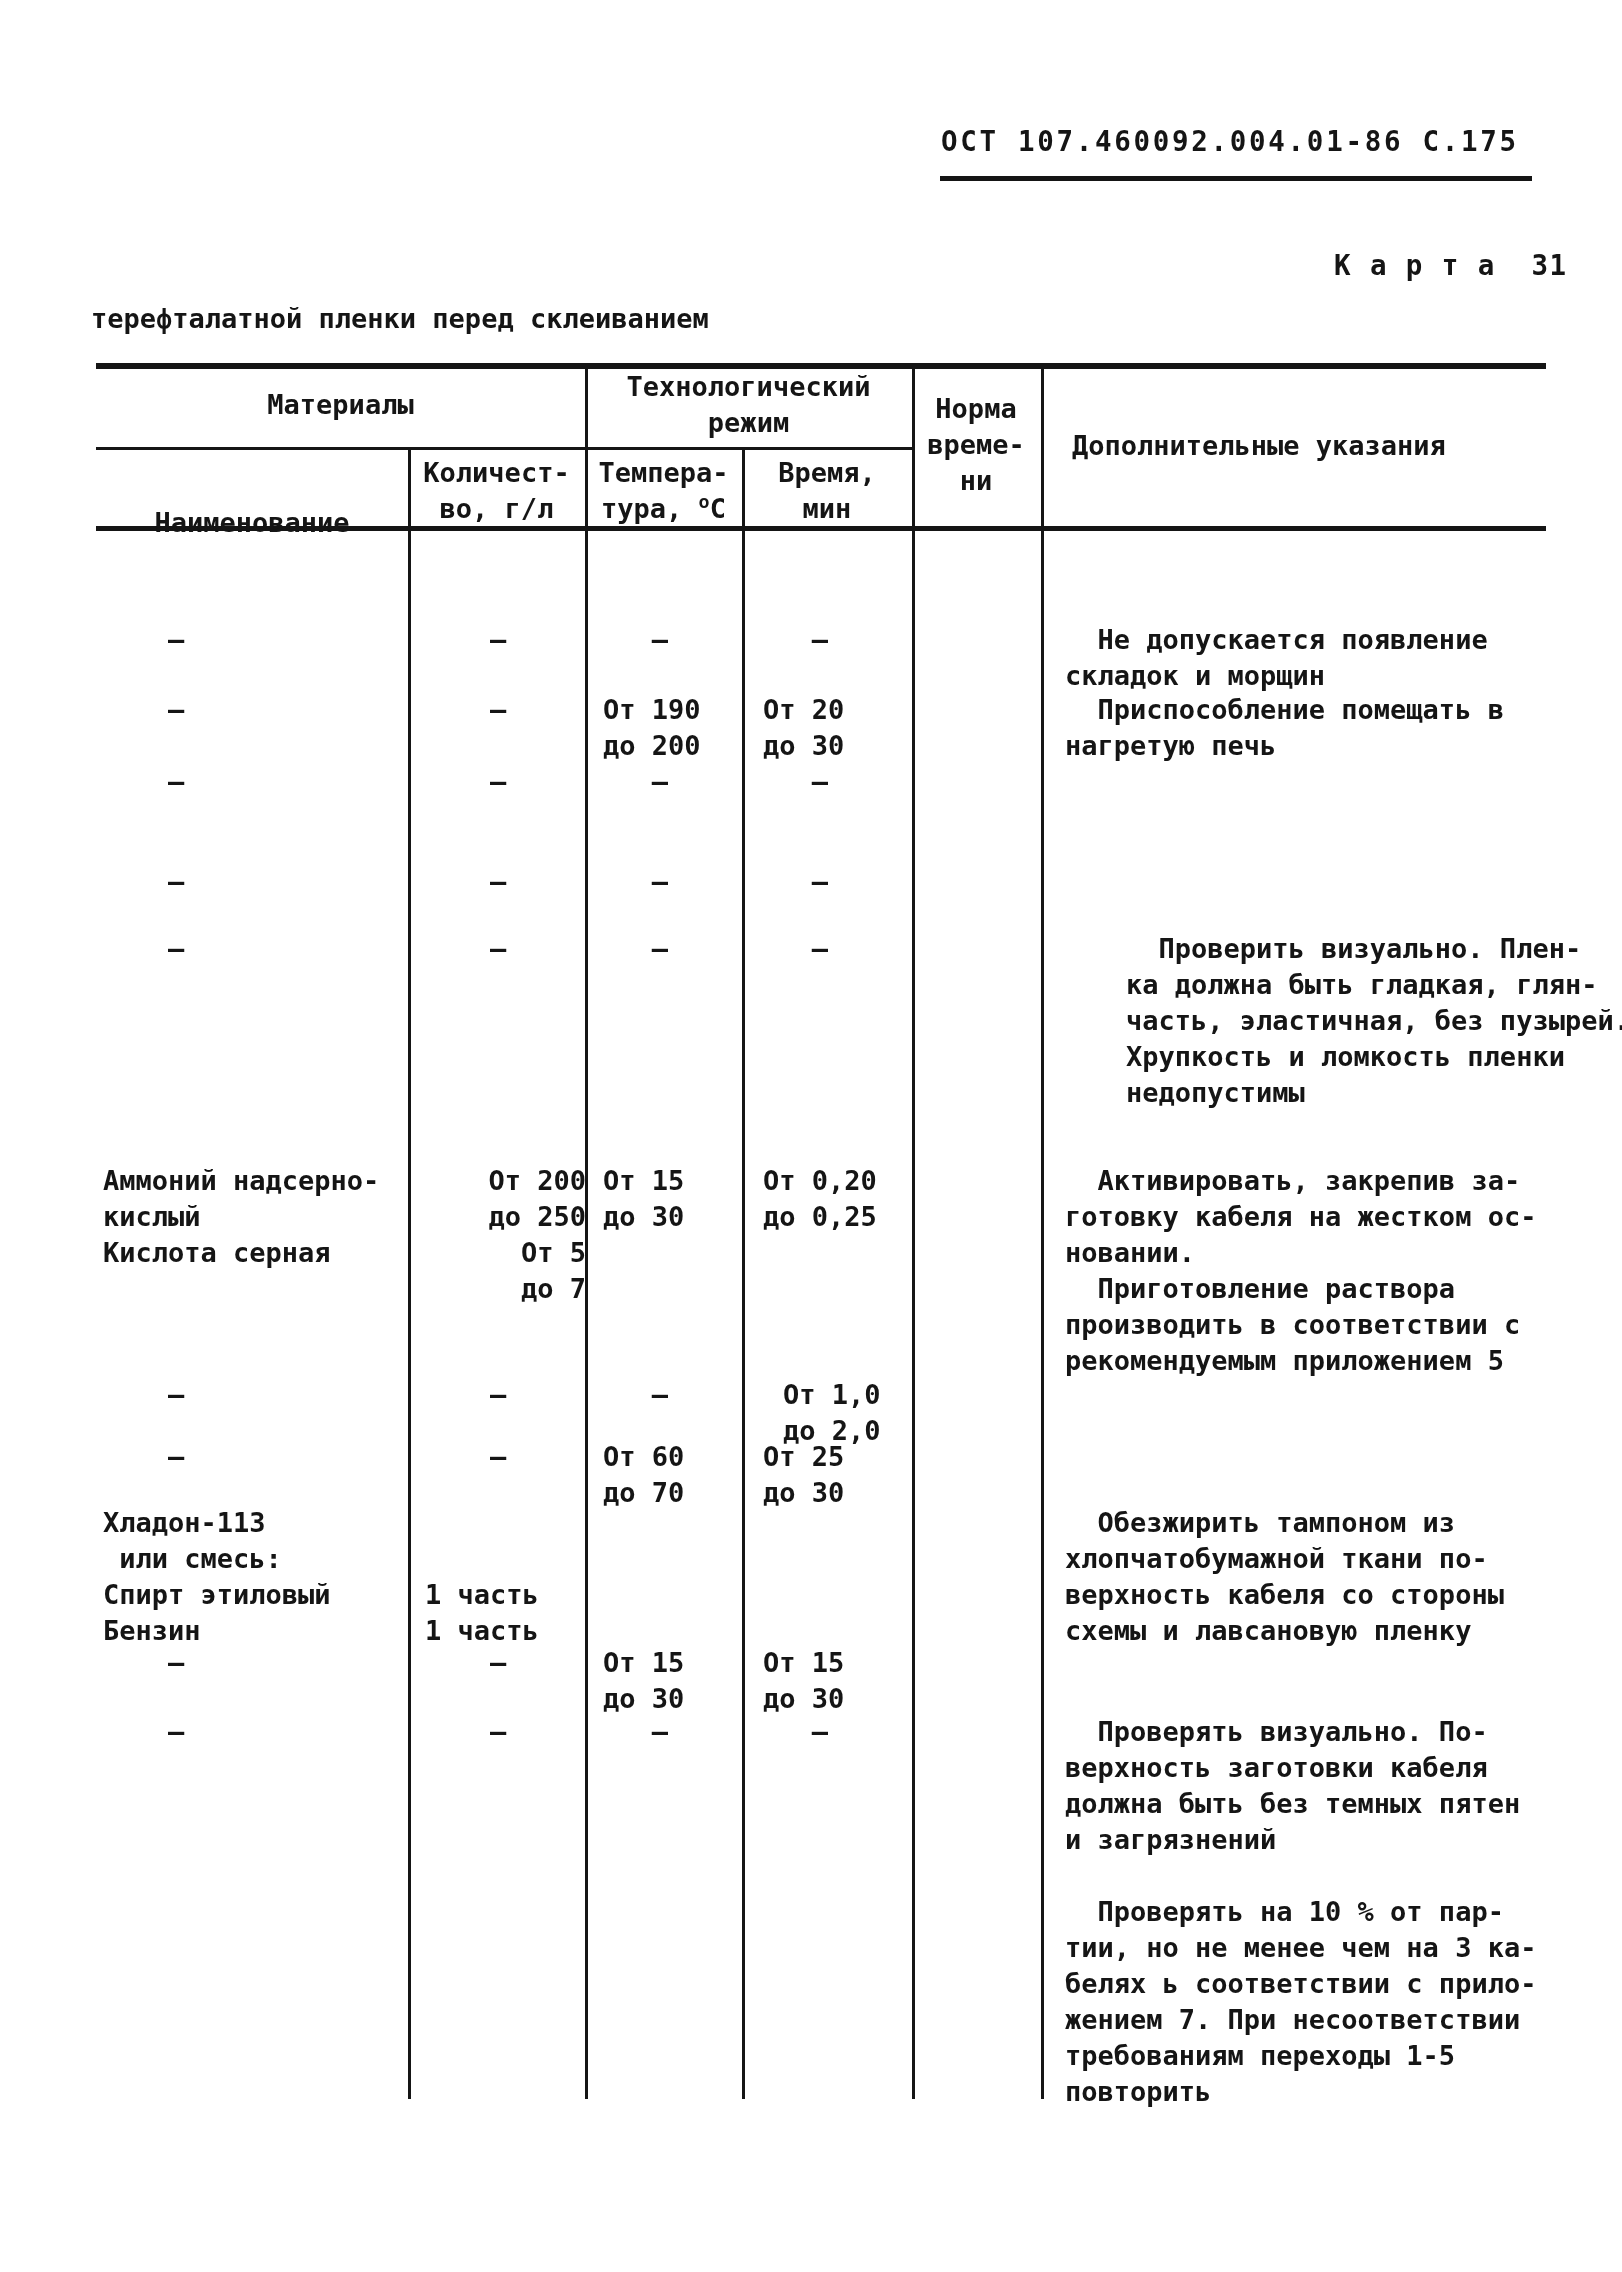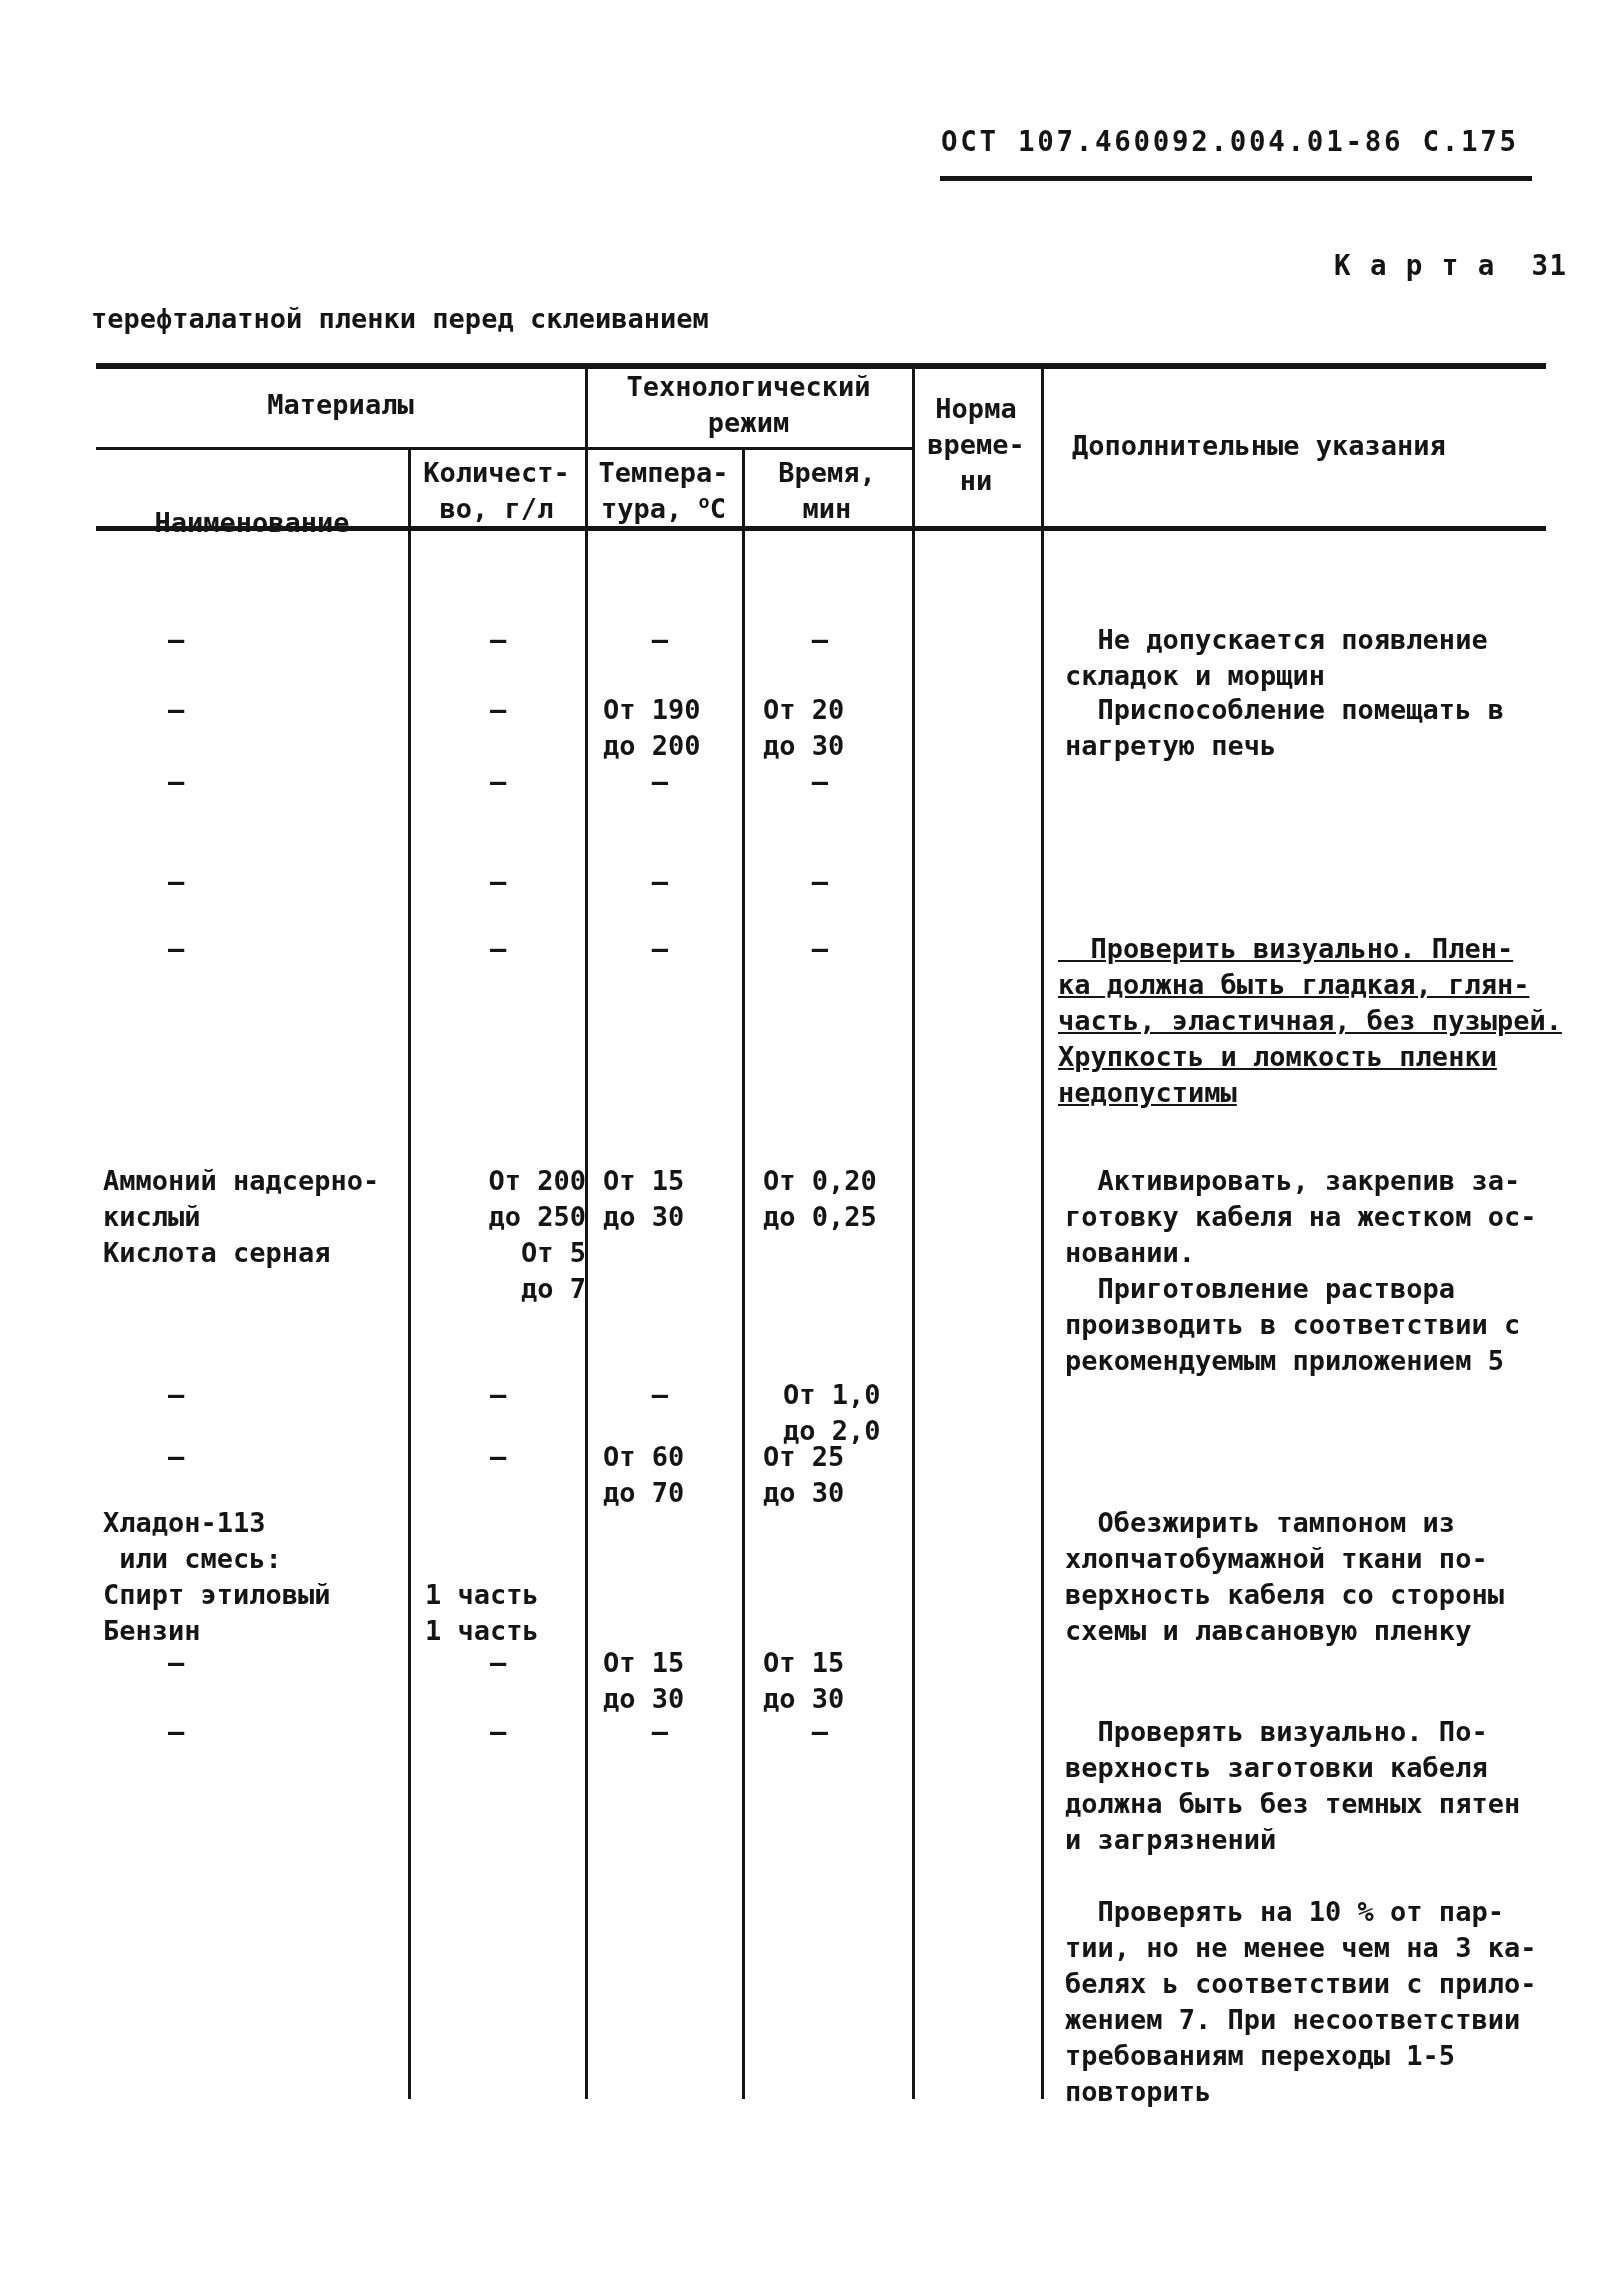--- a/index.html
+++ b/index.html
@@ -92,21 +92,21 @@
       <div class="abs txt cell" style="left: 603px; top: 764px; width: 139px;"><div>   —</div></div>
       <div class="abs txt cell" style="left: 763px; top: 764px; width: 150px;"><div>   —</div></div>
       <div class="abs txt cell" style="left: 103px; top: 864px; width: 305px;"><div>    —</div></div>
       <div class="abs txt cell" style="left: 425px; top: 864px; width: 161px;"><div>    —</div></div>
       <div class="abs txt cell" style="left: 603px; top: 864px; width: 139px;"><div>   —</div></div>
       <div class="abs txt cell" style="left: 763px; top: 864px; width: 150px;"><div>   —</div></div>
       <div class="abs txt cell" style="left: 103px; top: 931px; width: 305px;"><div>    —</div></div>
       <div class="abs txt cell" style="left: 425px; top: 931px; width: 161px;"><div>    —</div></div>
       <div class="abs txt cell" style="left: 603px; top: 931px; width: 139px;"><div>   —</div></div>
       <div class="abs txt cell" style="left: 763px; top: 931px; width: 150px;"><div>   —</div></div>
-      <div class="abs txt cell" style="left: 1058px; top: 931px; width: 481px; text-decoration: underline;"><div>  Проверить визуально. Плен-</div><div>ка должна быть гладкая, глян-</div><div>часть, эластичная, без пузырей.</div><div>Хрупкость и ломкость пленки</div><div>недопустимы</div></div>
+      <div class="abs txt cell" style="left: 1126px; top: 931px; width: 481px;"><div>  Проверить визуально. Плен-</div><div>ка должна быть гладкая, глян-</div><div>часть, эластичная, без пузырей.</div><div>Хрупкость и ломкость пленки</div><div>недопустимы</div></div>
       <div class="abs txt cell" style="left: 103px; top: 1163px; width: 305px;"><div>Аммоний надсерно-</div><div>кислый</div><div>Кислота серная</div></div>
       <div class="abs txt cell" style="left: 425px; top: 1163px; width: 161px; text-align: right;"><div>От 200</div><div>до 250</div><div>От 5</div><div>до 7</div></div>
       <div class="abs txt cell" style="left: 603px; top: 1163px; width: 139px;"><div>От 15</div><div>до 30</div></div>
       <div class="abs txt cell" style="left: 763px; top: 1163px; width: 150px;"><div>От 0,20</div><div>до 0,25</div></div>
       <div class="abs txt cell" style="left: 1065px; top: 1163px; width: 481px;"><div>  Активировать, закрепив за-</div><div>готовку кабеля на жестком ос-</div><div>новании.</div><div>  Приготовление раствора</div><div>производить в соответствии с</div><div>рекомендуемым приложением 5</div></div>
       <div class="abs txt cell" style="left: 103px; top: 1377px; width: 305px;"><div>    —</div></div>
       <div class="abs txt cell" style="left: 425px; top: 1377px; width: 161px;"><div>    —</div></div>
       <div class="abs txt cell" style="left: 603px; top: 1377px; width: 139px;"><div>   —</div></div>
       <div class="abs txt cell" style="left: 763px; top: 1377px; width: 150px; margin-left: 20px;"><div>От 1,0</div><div>до 2,0</div></div>
       <div class="abs txt cell" style="left: 103px; top: 1439px; width: 305px;"><div>    —</div></div>

